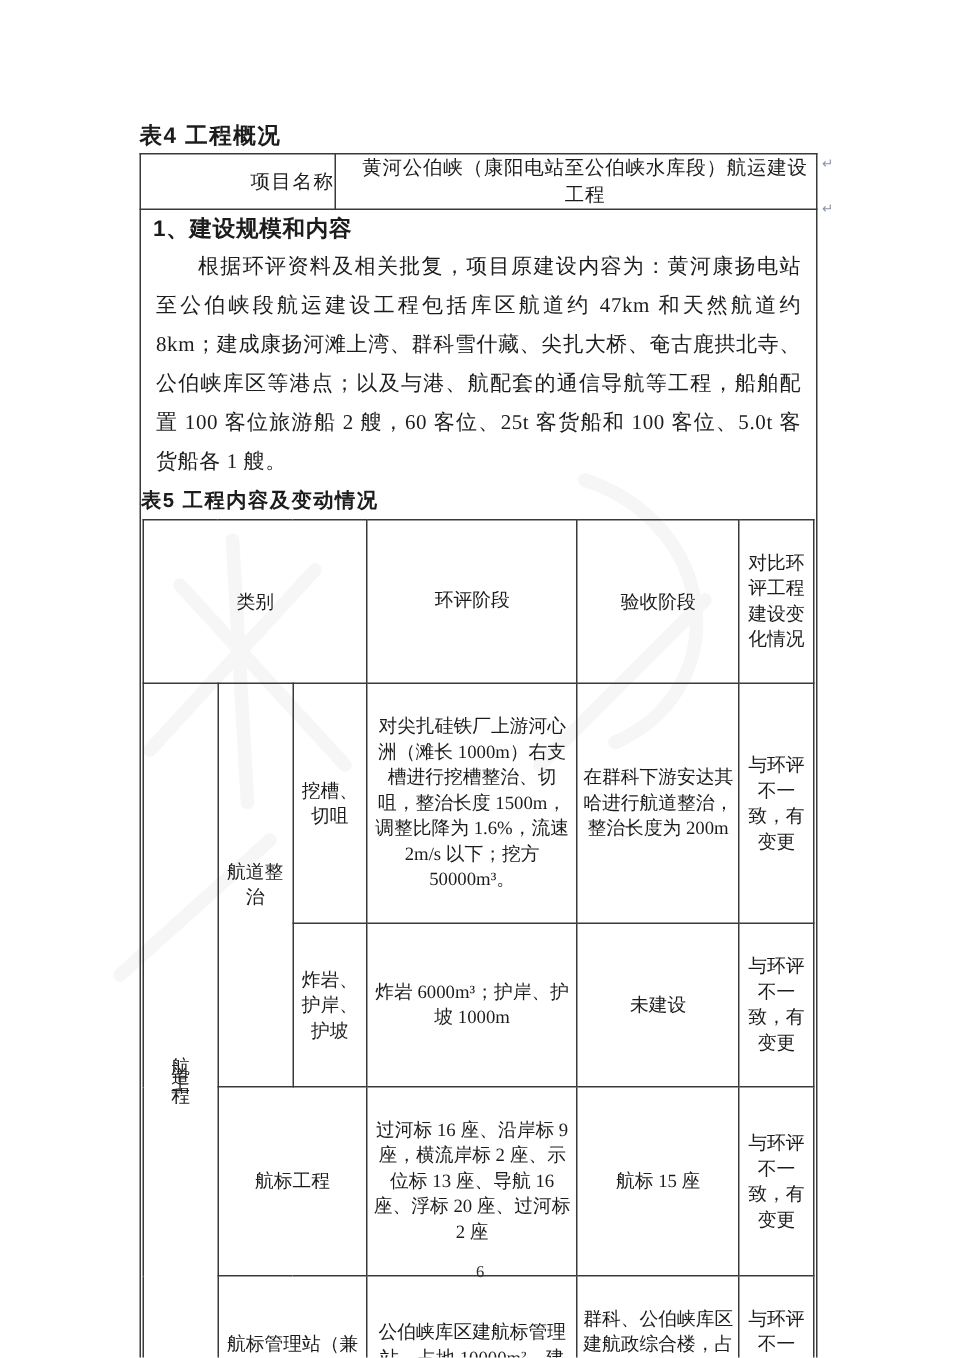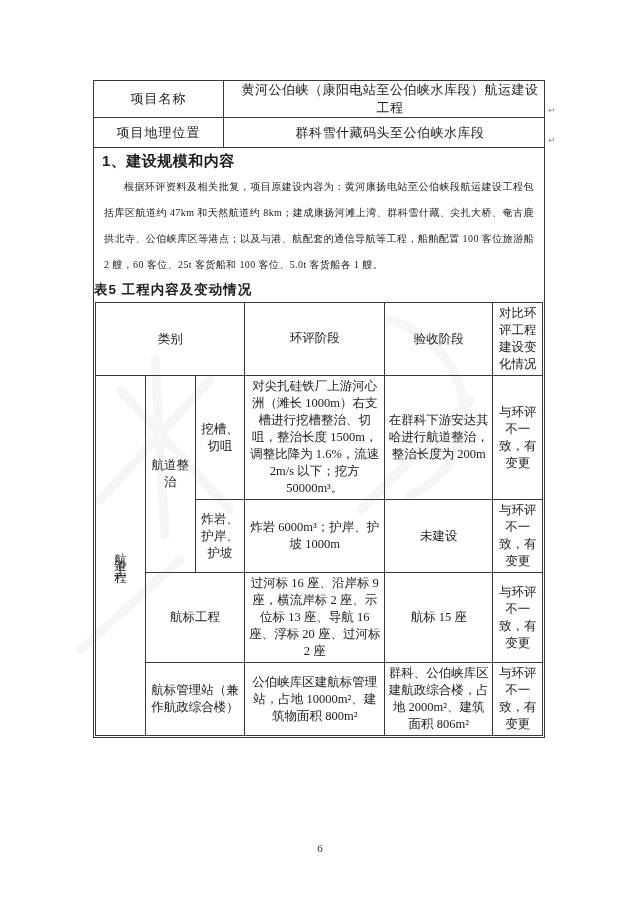--- a/index.html
+++ b/index.html
@@ -14,44 +14,44 @@
   .page { position: absolute; inset: 0; }
   .watermark { position: absolute; left: 60px; top: 260px; opacity: .5; pointer-events: none; }
   .content { position: absolute; left: 93px; top: 80px; width: 452px; }
   .doc-title {
     font-family: "Liberation Sans", "DejaVu Sans", sans-serif;
     font-weight: bold; font-size: 15px; line-height: 22px;
     letter-spacing: 1px;
   }
   table { border-collapse: collapse; width: 100%; table-layout: fixed; }
   td { border: 1px solid #3a3a3a; font-size: 13px; vertical-align: middle; }
-  .t4 td { height: 30px; text-align: center; }
+  .t4 td { height: 30px; text-align: right; }
   .t4 .lbl { width: 130px; letter-spacing: 1px; }
   .t4 .val { text-align: center; padding-left: 12px; letter-spacing: .5px; }
   .pmark {
     position: absolute; font-size: 9px; color: #8a94a6;
     font-family: "DejaVu Sans", sans-serif;
   }
   .section-box { border: 1px solid #3a3a3a; border-top: none; padding: 0; }
   .section-heading {
     font-family: "Liberation Sans", "DejaVu Sans", sans-serif;
     font-weight: bold; font-size: 15px; line-height: 26px;
     padding-left: 8px; letter-spacing: .5px;
   }
   .para {
-    font-size: 10px; line-height: 26px; text-align: justify;
+    font-size: 14px; line-height: 26px; text-align: justify;
     text-indent: 2em; padding: 0 10px; letter-spacing: .4px;
   }
   .t5-title {
     font-family: "Liberation Sans", "DejaVu Sans", sans-serif;
     font-weight: bold; font-size: 13.5px; line-height: 24px;
     text-align: left; letter-spacing: 1px;
   }
   .t5 { width: calc(100% - 2px); margin: 0 auto 1px auto; }
-  .t5 td { font-size: 12.5px; line-height: 17px; text-align: center; padding: 2px 2px; }
+  .t5 td { font-size: 12.5px; line-height: 17px; text-align: center; padding: 20px 2px; }
   .t5 .hdr td { height: 30px; }
   .col-a { width: 33px; } .col-b { width: 36px; } .col-c { width: 48px; }
   .col-eia { width: 140px; font-family: Liberation Mono, monospace; } .col-acc { width: 108px; }
   .vtext {
     writing-mode: vertical-rl; text-orientation: upright;
     margin: 0 auto; letter-spacing: 7px; line-height: 30px;
   }
   .page-number {
     position: absolute; left: 0; right: 0; top: 842px;
     text-align: center; font-size: 11px; color: #333;
@@ -68,30 +68,27 @@
       <path d="M60 130 L170 250"></path>
       <path d="M95 100 L105 275"></path>
       <path d="M330 60 C420 90 430 200 350 235"></path>
       <path d="M300 250 L410 140"></path>
       <path d="M20 390 L120 300"></path>
     </g>
   </svg>
 
   <div class="content">
 
+    <div class="doc-title">表4  工程概况</div>
 
     <table class="t4">
       <tbody>
           <tr>
         <td class="lbl">项目名称</td>
         <td class="val">黄河公伯峡（康阳电站至公伯峡水库段）航运建设工程</td>
-      </tr>
-      <tr>
-        <td class="lbl">项目地理位置</td>
-        <td class="val">群科雪什藏码头至公伯峡水库段</td>
       </tr>
     </tbody>
       </table>
 
     <div class="section-box">
       <div class="section-heading">1、建设规模和内容</div>
       <p class="para">根据环评资料及相关批复，项目原建设内容为：黄河康扬电站至公伯峡段航运建设工程包括库区航道约 47km 和天然航道约 8km；建成康扬河滩上湾、群科雪什藏、尖扎大桥、奄古鹿拱北寺、公伯峡库区等港点；以及与港、航配套的通信导航等工程，船舶配置 100 客位旅游船 2 艘，60 客位、25t 客货船和 100 客位、5.0t 客货船各 1 艘。</p>
 
       <div class="t5-title">表5  工程内容及变动情况</div>
 

